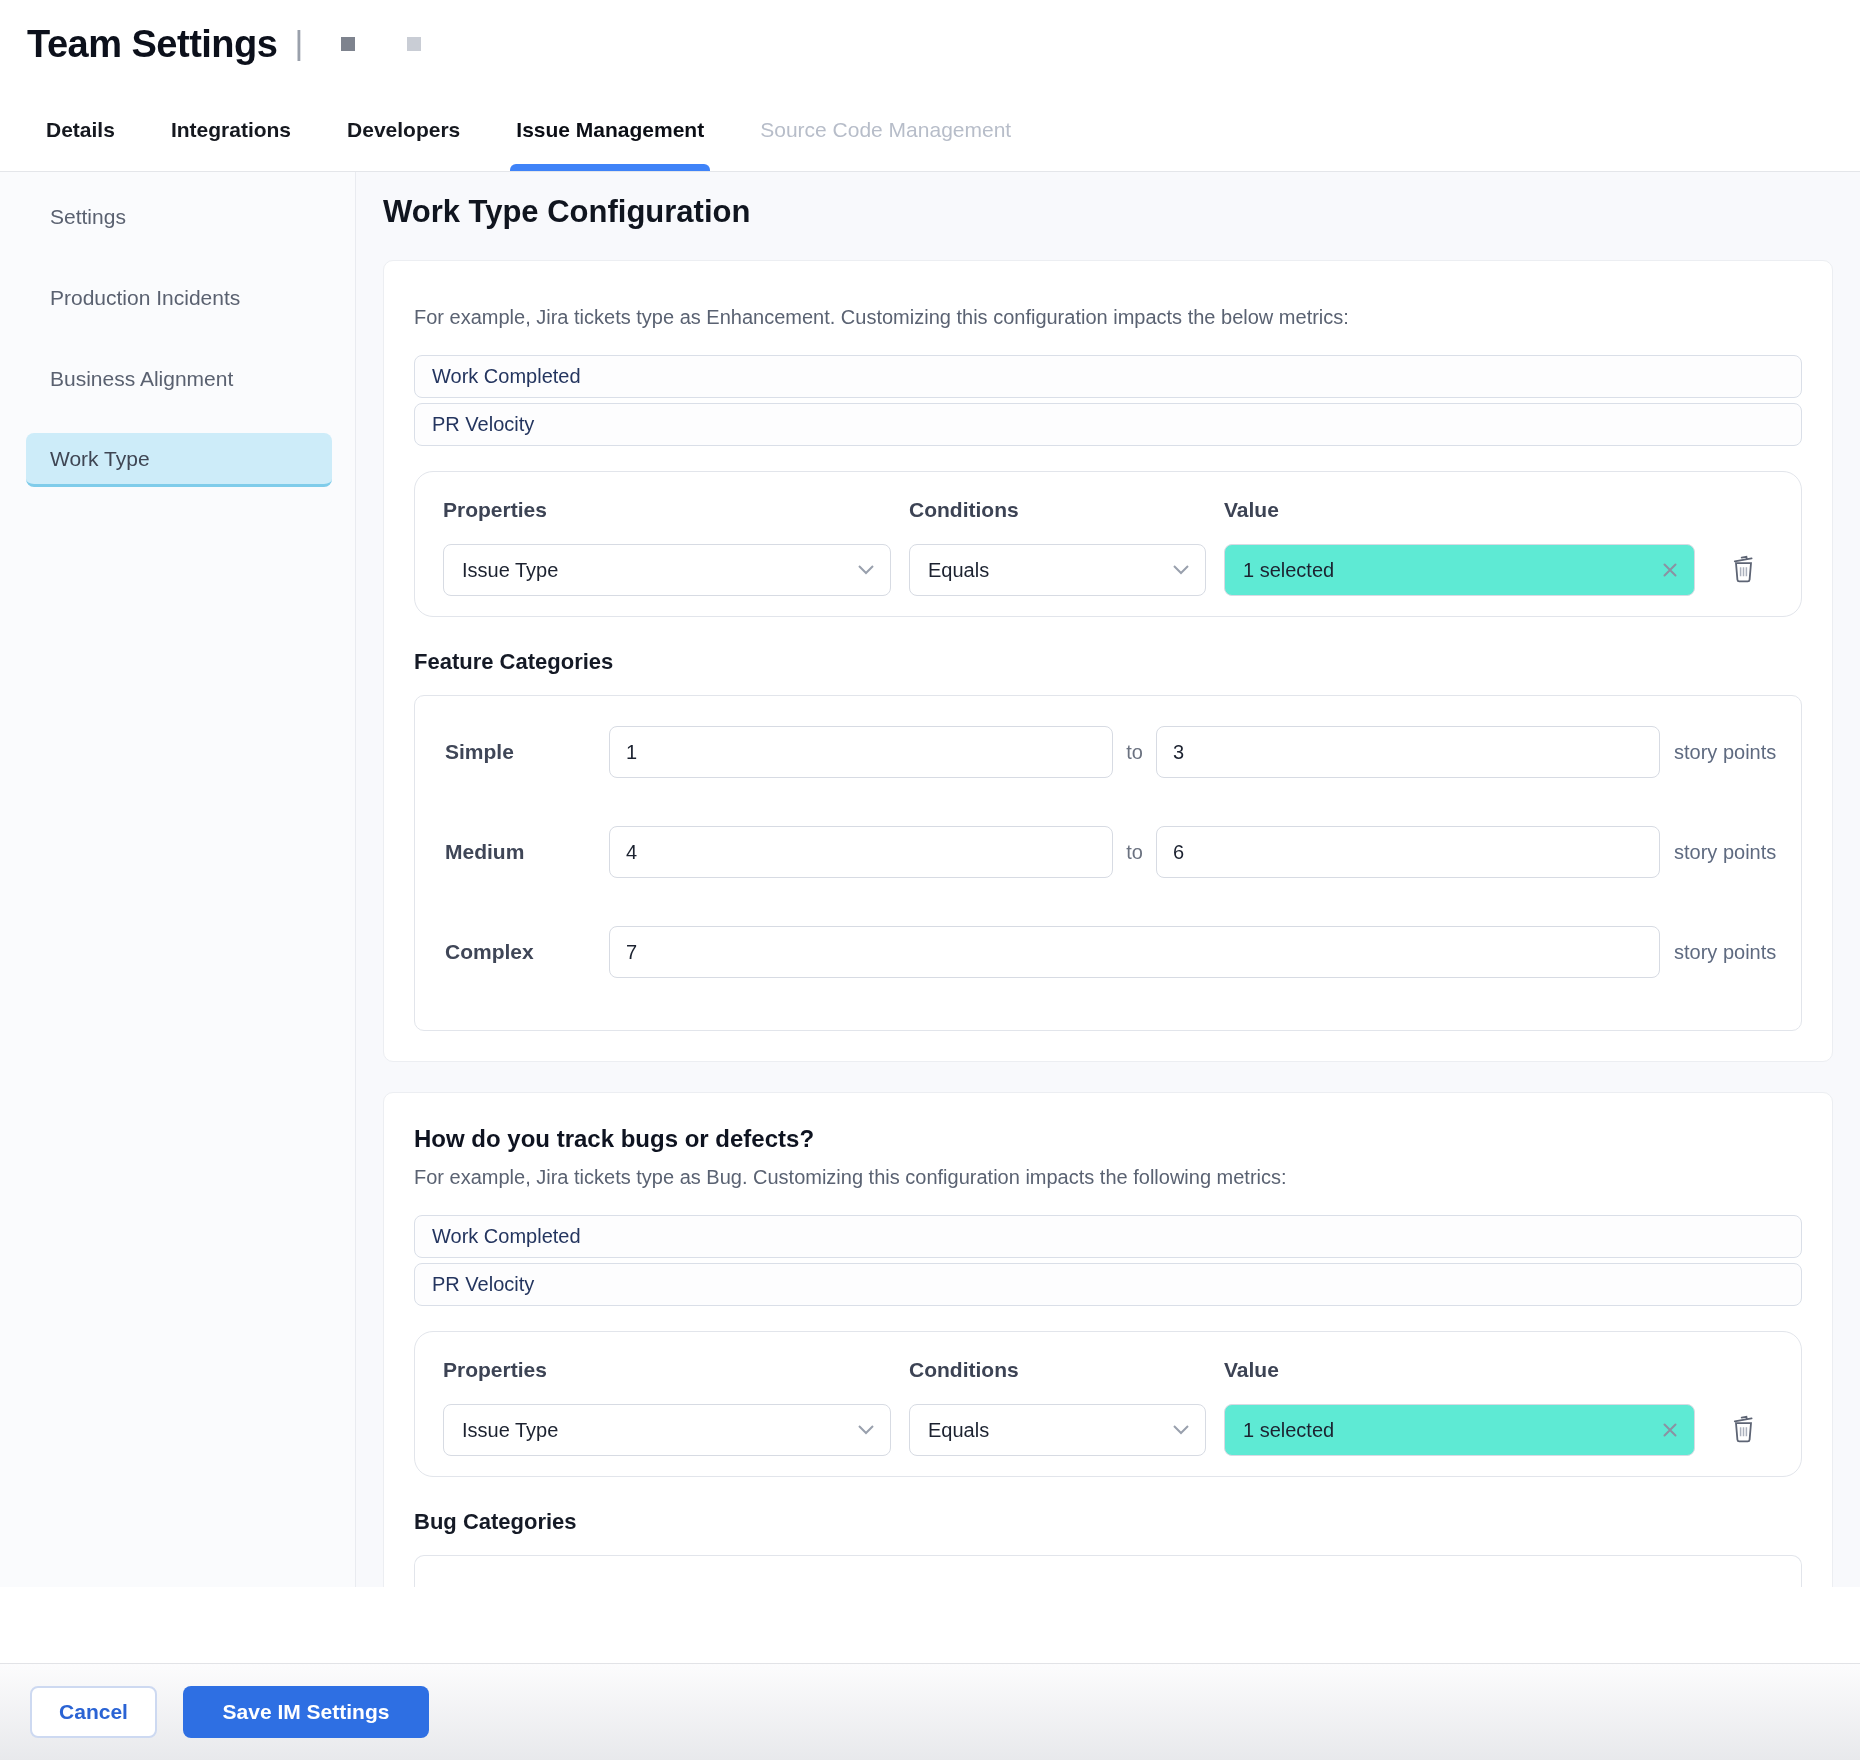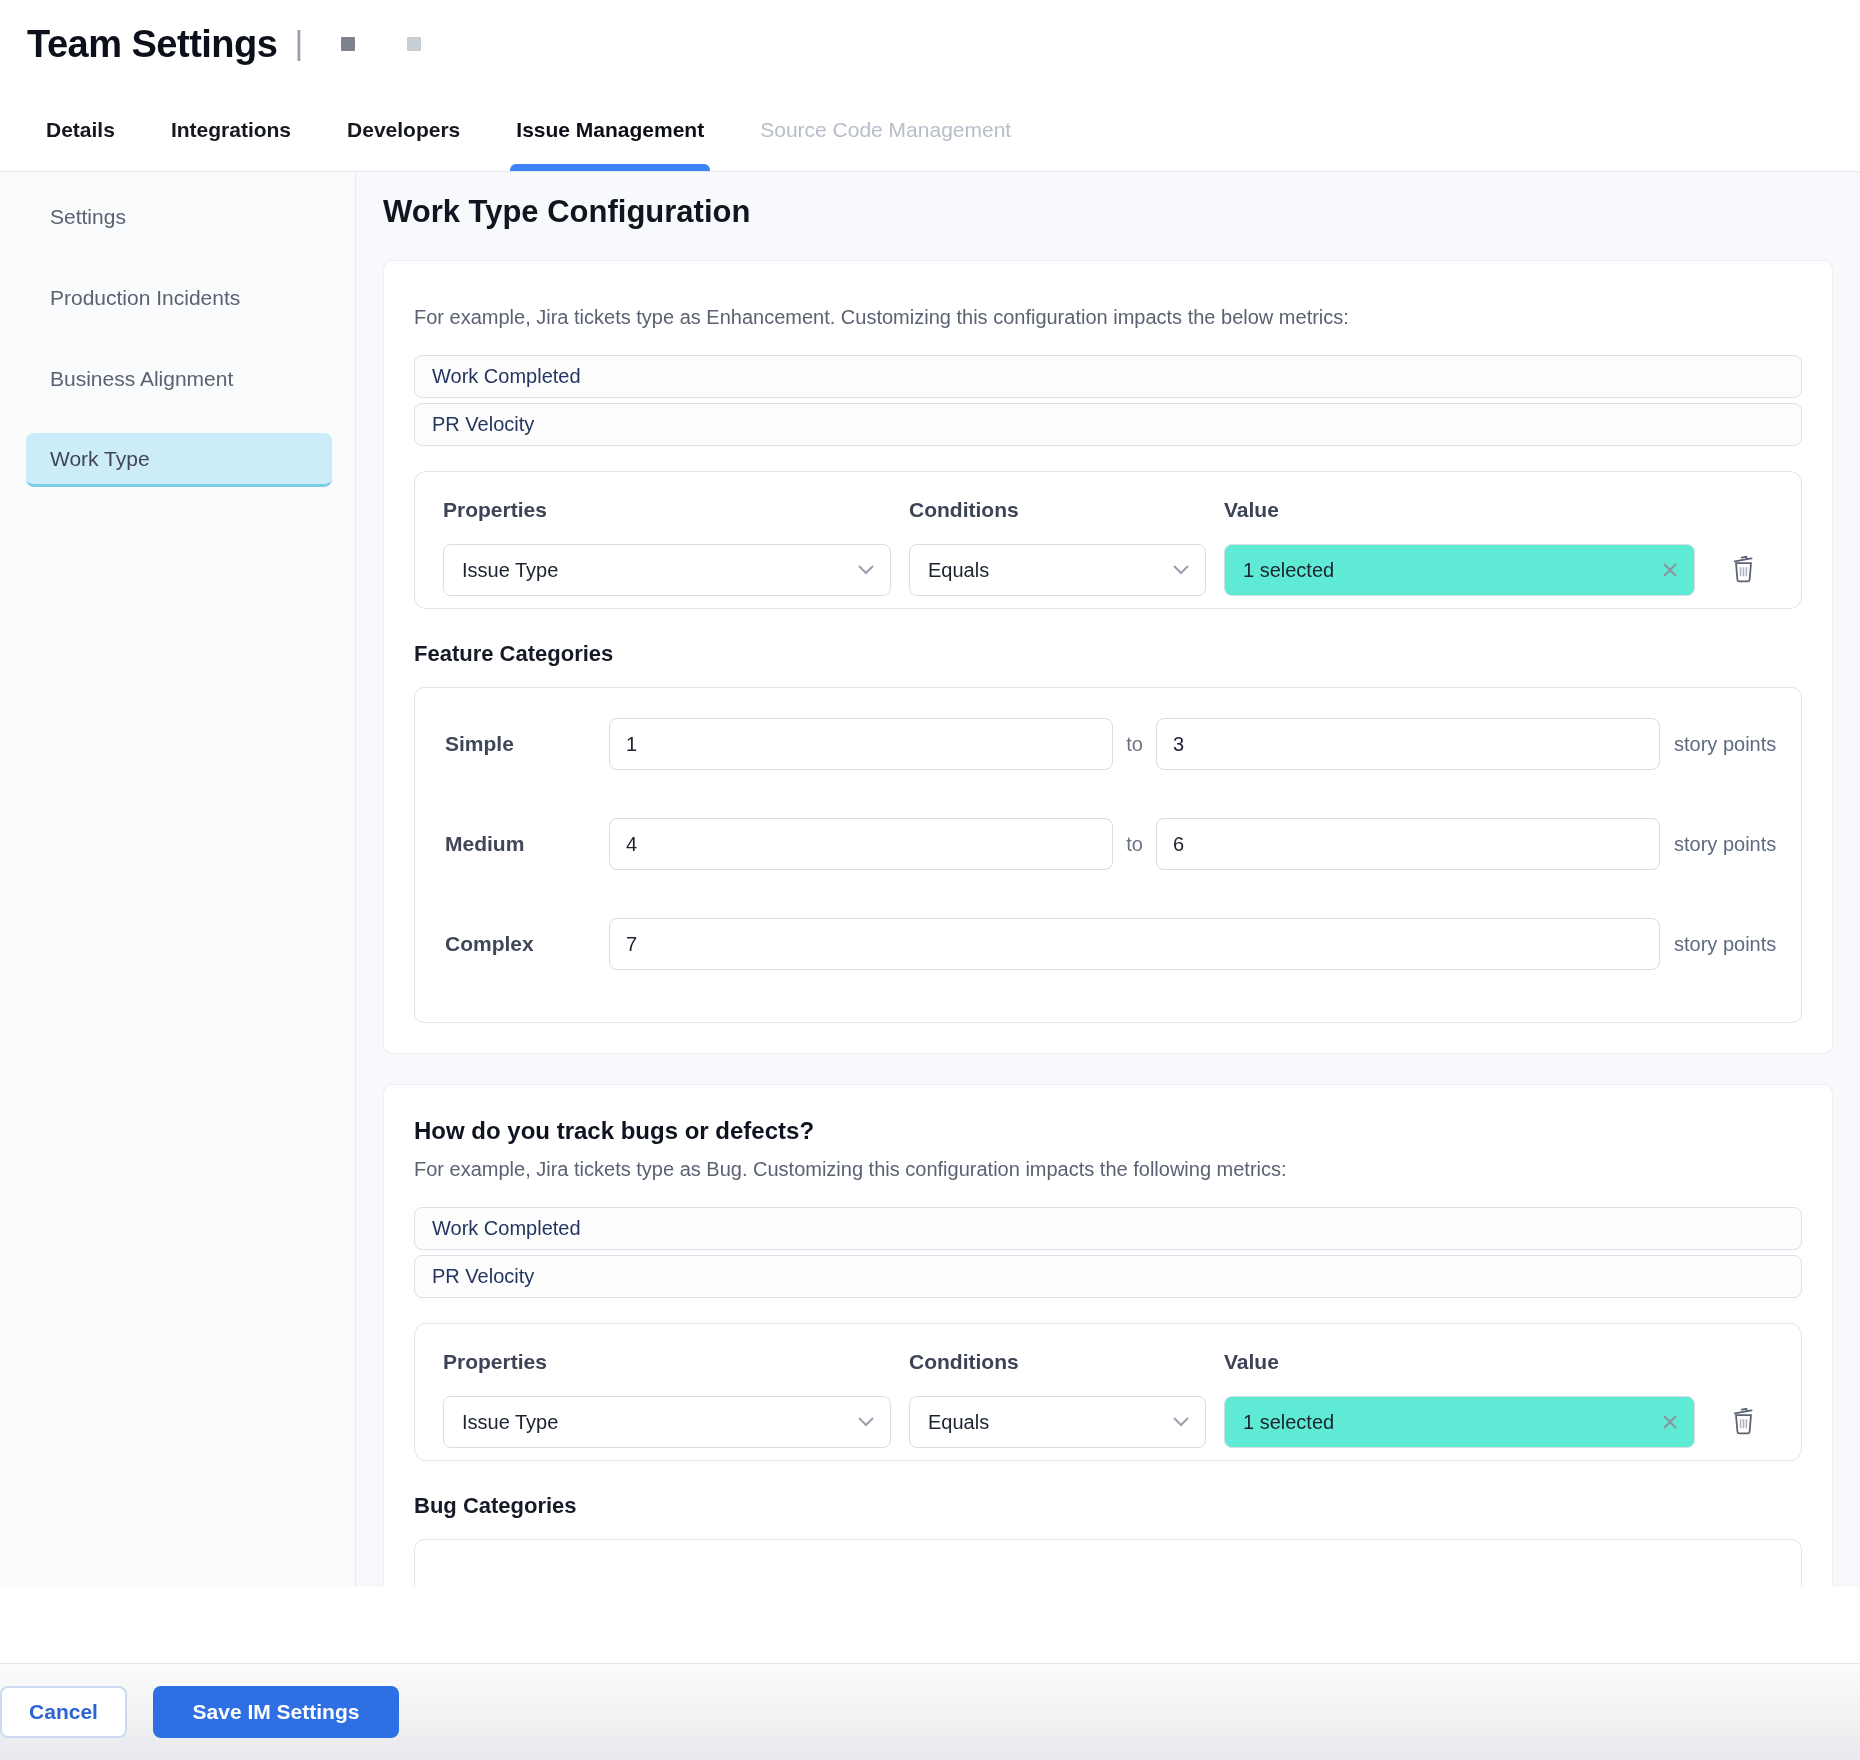--- a/index.html
+++ b/index.html
@@ -40,21 +40,21 @@
   .section-title { font-size: 31px; font-weight: 700; color: #10151f; }
   .section-subtitle { font-size: 21px; color: #565e6e; margin-top: 15px; }
 
   .card { width: 1450px; background: #ffffff; border: 1px solid #eceef2; border-radius: 10px; margin-top: 30px; padding: 32px 30px 30px 30px; }
   .card-title { font-size: 24px; font-weight: 700; color: #0e1320; }
   .card-desc { font-size: 20px; color: #5a6272; margin-top: 13px; }
 
   .chip-row { display: flex; gap: 5px; margin-top: 26px; flex-direction: column; }
   .chip { border: 1px solid #dadfe8; background: #fdfdfe; border-radius: 8px; padding: 9px 17px; font-size: 20px; color: #24355f; }
 
-  .rule-panel { border: 1px solid #e2e5eb; border-radius: 12px; margin-top: 25px; padding: 26px 28px 12px 28px; }
+  .rule-panel { border: 1px solid #e2e5eb; border-radius: 19px; margin-top: 25px; padding: 26px 28px 20px 28px; }
   .rule-grid { display: grid; grid-template-columns: 448px 297px 471px auto; column-gap: 18px; align-items: center; }
   .rule-label { font-size: 21px; font-weight: 700; color: #3c4354; margin-bottom: 22px; }
   .select { height: 52px; border: 1px solid #d7dbe3; border-radius: 8px; background: #fff; display: flex; align-items: center; justify-content: space-between; padding: 0 16px 0 18px; font-size: 20px; color: #1c2230; cursor: pointer; }
   .value-field { height: 52px; border: 1px solid #d7dbe3; border-radius: 8px; background: #5eead4; display: flex; align-items: center; justify-content: space-between; padding: 0 16px 0 18px; font-size: 20px; color: #1c2230; cursor: pointer; gap: 39px; }
   .icon-btn { display: flex; align-items: center; justify-content: center; background: none; border: none; cursor: pointer; padding: 4px; }
   .clear-x { display: flex; align-items: center; }
 
   .cat-title { font-size: 22px; font-weight: 700; color: #151a26; margin-top: 32px; }
   .cat-panel { border: 1px solid #e2e5eb; border-radius: 10px; margin-top: 20px; padding: 30px 0 4px 30px; }
   .cat-row { display: flex; align-items: center; margin-bottom: 48px; }
@@ -62,21 +62,21 @@
   .num-input { height: 52px; border: 1px solid #d7dbe3; border-radius: 8px; font-size: 20px; color: #1c2230; padding: 0 16px; font-family: "Liberation Sans", sans-serif; outline: none; background: #fff; }
   .num-short { width: 504px; }
   .num-long { width: 1051px; }
   .to-label { width: 43px; text-align: center; font-size: 20px; color: #6b7280; flex: 0 0 auto; }
   .suffix { margin-left: 14px; font-size: 20px; color: #5e6a80; }
 
   .empty-panel { border: 1px solid #e2e5eb; border-radius: 10px 10px 0 0; border-bottom: none; margin-top: 20px; height: 60px; }
 
   
   .gap-band { height: 76px; background: #ffffff; flex: 0 0 auto; }
-  .footer { height: 97px; flex: 0 0 auto; border-top: 1px solid #e2e3e7; background: linear-gradient(#fcfcfd, #e8e9ec); display: flex; align-items: center; gap: 26px; }
+  .footer { height: 97px; flex: 0 0 auto; border-top: 1px solid #e2e3e7; background: linear-gradient(#fcfcfd, #e8e9ec); display: flex; align-items: center; padding-left: 30px; gap: 26px; }
   .btn { height: 52px; border-radius: 8px; font-size: 21px; font-weight: 700; font-family: "Liberation Sans", sans-serif; cursor: pointer; }
   .btn-cancel { width: 127px; background: #ffffff; border: 2px solid #cdd9f1; color: #2a63d4; }
   .btn-save { width: 246px; background: #2e6fe3; border: none; color: #ffffff; }
 </style>
 </head>
 <body>
 
 <div class="app">
 
   <div class="topbar">

